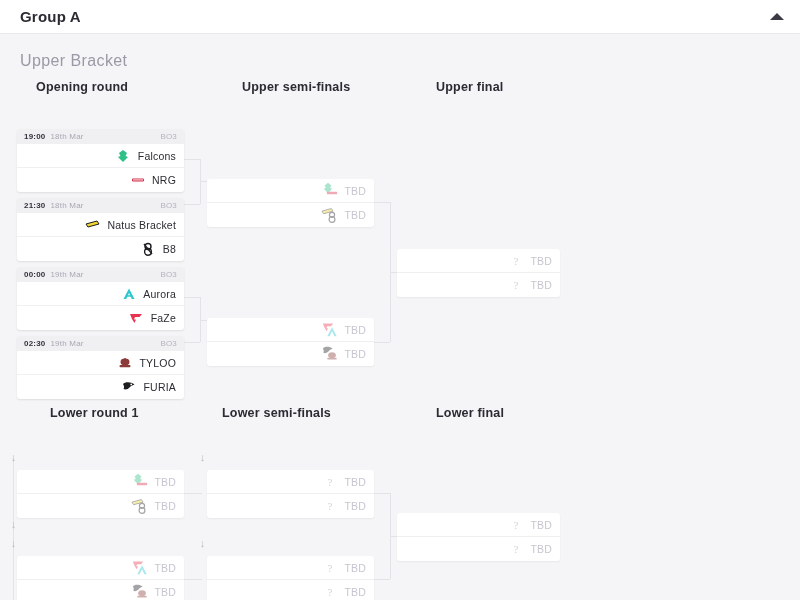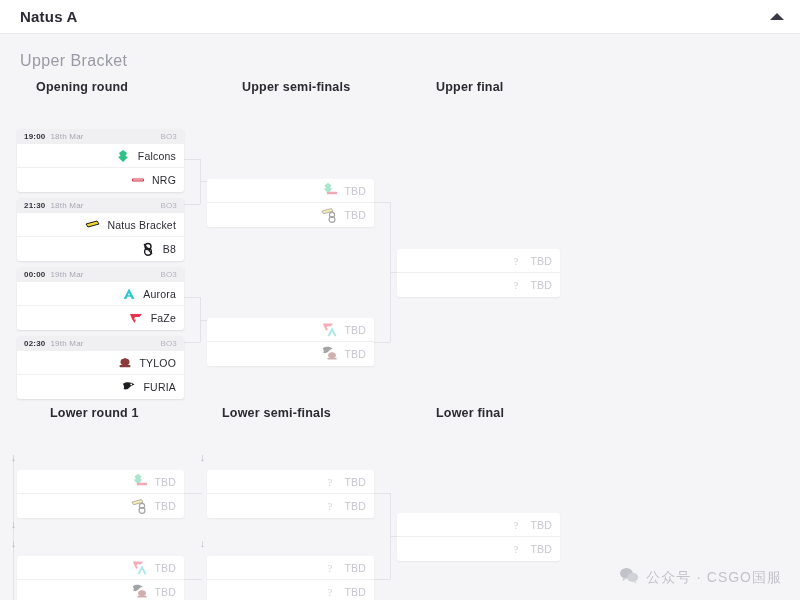--- a/index.html
+++ b/index.html
@@ -169,21 +169,21 @@
   .wm-text {
     font-size: 14px;
     color: #9a9aa6;
     letter-spacing: 1px;
   }
 </style>
 </head>
 <body>
 
 <div class="group-header">
-  <div class="group-title">Natus A</div>
+  <div class="group-title">Group A</div>
   <div class="chevron-up"></div>
 </div>
 
 <div class="bracket-area">
 
   <div class="section-label" style="left:20px; top:18px;">Upper Bracket</div>
   <div class="round-title" style="left:36px; top:46px;">Opening round</div>
   <div class="round-title" style="left:242px; top:46px;">Upper semi-finals</div>
   <div class="round-title" style="left:436px; top:46px;">Upper final</div>
 
@@ -500,25 +500,14 @@
     <div class="team-row">
       <span class="qmark">?</span>
       <span class="team-name tbd">TBD</span>
     </div>
     <div class="team-row">
       <span class="qmark">?</span>
       <span class="team-name tbd">TBD</span>
     </div>
   </div>
 
-  <div class="watermark">
-    <span>
-      <svg width="20" height="17" viewBox="0 0 20 17">
-        <ellipse cx="7.4" cy="6.2" rx="6.4" ry="5.2" fill="#9a9aa6"></ellipse>
-        <path d="M4.6 11 L3.2 14 L6.6 12.2 Z" fill="#9a9aa6"></path>
-        <ellipse cx="13.6" cy="10.3" rx="5.6" ry="4.6" fill="#b4b4c0"></ellipse>
-        <path d="M16.4 14.2 L17.6 16.6 L14.6 15.2 Z" fill="#b4b4c0"></path>
-      </svg>
-    </span>
-    <span class="wm-text">公众号 · CSGO国服</span>
-  </div>
 
 </div>
 
 </body></html>

